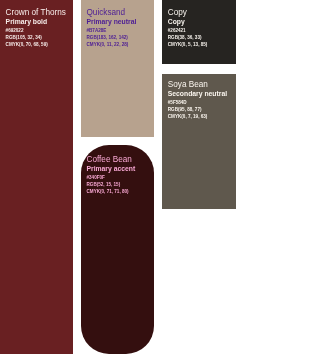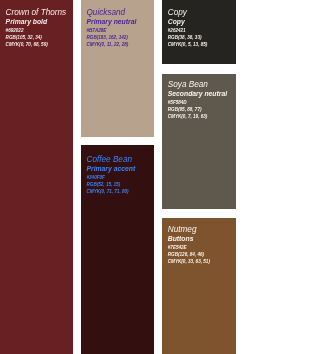--- a/index.html
+++ b/index.html
@@ -15,21 +15,20 @@
     position: relative;
     width: 236px;
     height: 354px;
     background: #ffffff;
     font-family: "Liberation Sans", sans-serif;
   }
   .swatch {
     position: absolute;
     box-sizing: border-box;
     overflow: hidden;
-    font-style: italic;
   }
   .swatch > div {
     position: absolute;
     left: 5.6px;
     white-space: nowrap;
     margin: 0;
     transform: translateZ(0);
   }
   .sw-name {
     font-size: 8.2px;
@@ -90,29 +89,22 @@
   </div>
 
   <div class="swatch" id="sw-soya-bean" style="background: rgb(95, 88, 77); color: rgb(250, 245, 238);">
     <div class="sw-name">Soya Bean</div>
     <div class="sw-role">Secondary neutral</div>
     <div class="sw-code sw-code-1">#5F584D</div>
     <div class="sw-code sw-code-2">RGB(95, 88, 77)</div>
     <div class="sw-code sw-code-3">CMYK(0, 7, 19, 63)</div>
   </div>
 
-  <div class="swatch" id="sw-coffee-bean" style="background: rgb(52, 15, 15); color: #3b82f6;">
+  <div class="swatch" id="sw-coffee-bean" style="background: rgb(52, 15, 15); color: #f9a8d4; border-radius: 28px;">
     <div class="sw-name">Coffee Bean</div>
     <div class="sw-role">Primary accent</div>
     <div class="sw-code sw-code-1">#340F0F</div>
     <div class="sw-code sw-code-2">RGB(52, 15, 15)</div>
     <div class="sw-code sw-code-3">CMYK(0, 71, 71, 80)</div>
   </div>
 
-  <div class="swatch" id="sw-nutmeg" style="background: rgb(126, 84, 46); color: rgb(252, 243, 232);">
-    <div class="sw-name">Nutmeg</div>
-    <div class="sw-role">Buttons</div>
-    <div class="sw-code sw-code-1">#7E542E</div>
-    <div class="sw-code sw-code-2">RGB(126, 84, 46)</div>
-    <div class="sw-code sw-code-3">CMYK(0, 33, 63, 51)</div>
-  </div>
 
 </div>
 
 </body></html>

